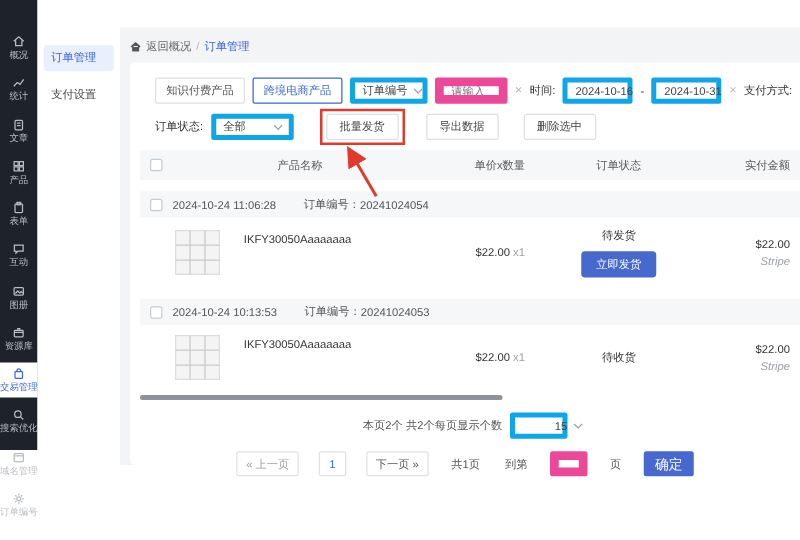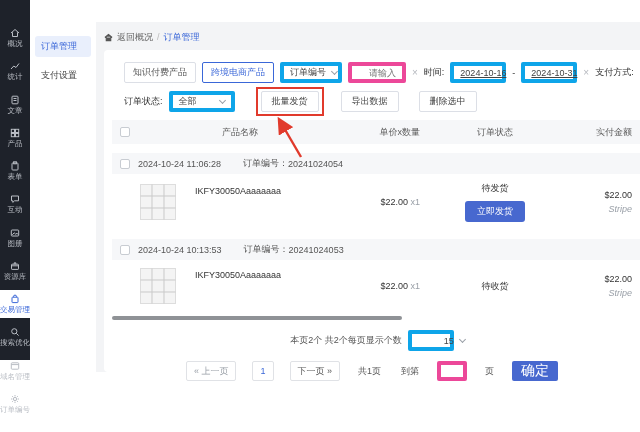--- a/index.html
+++ b/index.html
@@ -35,25 +35,25 @@
 
   .frow { display:flex; align-items:center; gap:6px; margin-bottom:8px; flex-wrap:nowrap;padding-left:12px; }
   .tabbtn { height:21px; padding:0 8px; display:flex; align-items:center; border:1px solid #dcdfe6;
     border-radius:2px; background:#fff; color:#555; cursor:pointer; white-space:nowrap; }
   .tabbtn.active { border-color:#3a67d8; color:#3a67d8; }
   .sel { height:21px; border:4px solid #0ea5e9; border-radius:2px; background:#fff; display:flex;
     align-items:center; justify-content:space-between; padding:0 6px; color:#444; cursor:pointer;
     white-space:nowrap; }
   .chev { width:5px; height:5px; border-right:1px solid #9aa0a8; border-bottom:1px solid #9aa0a8;
     transform:rotate(45deg); margin-left:6px; flex-shrink:0; margin-top:-2px; }
-  .inp { height:21px; border:4px solid #ec4899; border-radius:2px; background:#fff; padding:0 6px;
-    font-size:9px; color:#333; font-family:inherit; outline:none;text-align:right; }
+  .inp { height:21px; border:7px solid #ec4899; border-radius:2px; background:#fff; padding:0 6px;
+    font-size:9px; color:#333; font-family:inherit; outline:none; }
   .xclear { color:#b6b9bf; cursor:pointer; font-size:10px; }
   .flabel { color:#333; white-space:nowrap; }
-  .datebox { width:56px;text-decoration:underline; }
+  .datebox { width:56px; }
   .btn { height:21px; padding:0 10px; display:flex; align-items:center; border:1px solid #dcdfe6;
     border-radius:2px; background:#fff; color:#444; cursor:pointer; white-space:nowrap; }
 
   
   .anno-wrap { position:relative; }
   .anno-box { position:absolute; top:-4px; left:-5px; right:-5px; bottom:-4px;
     border:2px solid #e13a2c; pointer-events:none; z-index:5; }
   .anno-arrow { position:absolute; left:10px; top:calc(100% + 3px); width:38px; height:44px;
     pointer-events:none; z-index:5; }
 
@@ -94,21 +94,21 @@
 
   .pager { display:flex; align-items:center; justify-content:center; gap:16px; margin-top:10px;
     padding-right:8px; }
   .pbox { height:20px; border:1px solid #e0e2e6; border-radius:2px; background:#fff; display:flex;
     align-items:center; padding:0 7px; color:#9aa0a8; cursor:pointer; white-space:nowrap; }
   .pbox.page-num { color:#3a67d8; }
   .pbox.next { color:#555; }
   .ptext { color:#555; margin:0 2px; white-space:nowrap; }
   .pinp { width:30px; height:20px; }
   .pconfirm { background:#4768cf; color:#fff; border:none; border-radius:2px; height:20px;
-    padding:0 9px; font-size:14px; cursor:pointer; font-family:inherit; }
+    padding:0 9px; font-size:11px; cursor:pointer; font-family:inherit; }
 </style>
 </head>
 <body>
 
 <div class="app">
 
   <div class="dark-side">
     <div class="dk-item">
       <svg viewBox="0 0 10 10">
           <path d="M1 5 L5 1.5 L9 5 M2.5 4.3 V8.5 H7.5 V4.3"></path>

